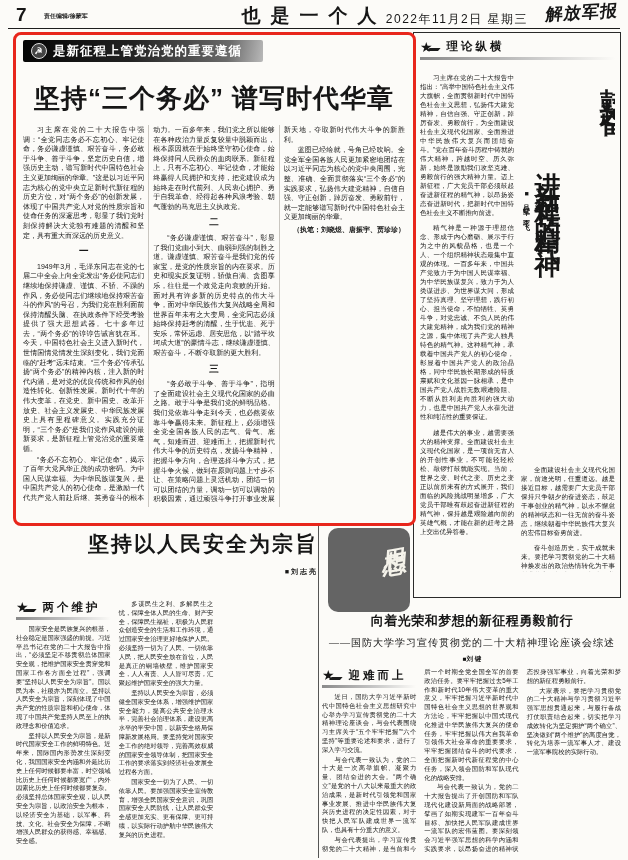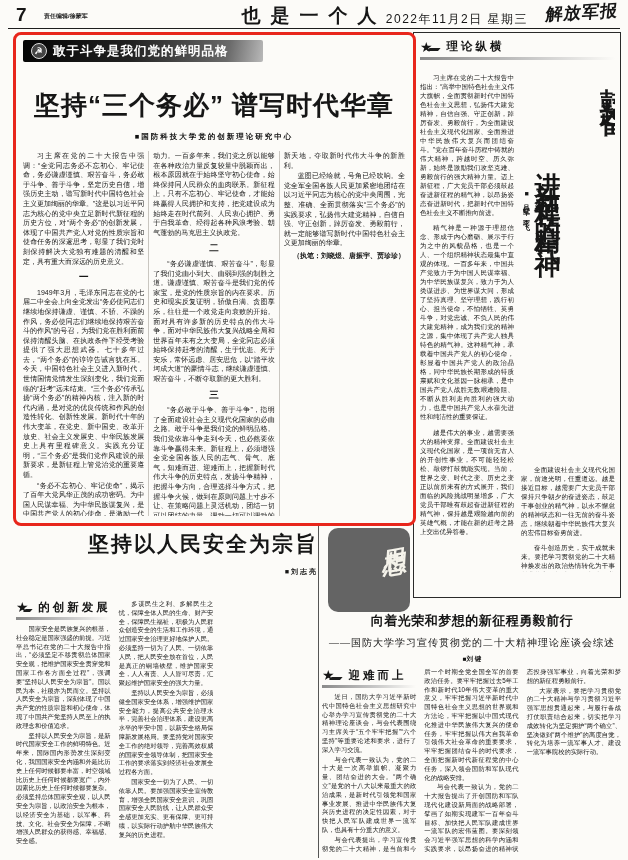--- a/index.html
+++ b/index.html
@@ -18,21 +18,21 @@
   
   .red-box{position:absolute;left:13px;top:32px;width:397px;height:488px;
         border:3.5px solid #e8261c;border-radius:8px;pointer-events:none;z-index:5;}
   
   .main-art{position:absolute;left:23px;top:40px;width:382px;height:476px;overflow:hidden;}
   .kicker{width:224px;height:22px;display:flex;align-items:center;gap:6px;padding:0 8px;
         background:linear-gradient(100deg,#050505 0%,#222 45%,#6a6a6a 85%,#b9b9b9 100%);
         color:#fff;font-size:12.5px;font-weight:900;letter-spacing:1px;border-radius:2px;}
   .emblem{width:14px;height:14px;min-width:14px;border:1px solid #ddd;border-radius:50%;
         display:flex;align-items:center;justify-content:center;font-size:9px;color:#fff;background:#444;}
-  .main-title{margin-top:26px;text-align:center;font-size:26px;font-weight:900;letter-spacing:1px;white-space:nowrap;}
+  .main-title{margin-top:19px;text-align:center;font-size:26px;font-weight:900;letter-spacing:1px;white-space:nowrap;}
   .main-byline{margin-top:9px;text-align:center;font-size:7.5px;font-weight:bold;letter-spacing:2px;color:#111;}
   .main-cols{margin-top:9px;height:382px;column-count:3;column-gap:9px;column-fill:auto;
         column-rule:0.5px solid #c9c6c0;font-size:7px;line-height:9.6px;text-align:justify;overflow:hidden;}
   .main-cols p,.smallcols p{margin:0;}
   p.para{text-indent:2em;margin-bottom:1px;}
   p.divider{text-align:center;font-weight:900;font-size:9.5px;margin:6px 0;text-indent:0;}
   p.endnote{text-align:right;font-weight:bold;text-indent:0;margin-top:3px;}
   
   .sec-header{break-inside:avoid;margin-bottom:5px;}
   .sec-head-row{display:flex;align-items:center;gap:5px;}
@@ -89,24 +89,23 @@
     <div class="dateline">2022年11月2日 星期三</div>
     <div class="paper-logo">解放军报</div>
   </div>
   <div class="mast-rule"></div>
 
   <div class="red-box"></div>
 
   <div class="main-art">
     <div class="kicker">
       <span class="emblem">☭</span>
-      <span>敢于斗争是我们党的鲜明品格</span>
+      <span>是新征程上管党治党的重要遵循</span>
     </div>
     <div class="main-title">坚持“三个务必” 谱写时代华章</div>
-    <div class="main-byline">■国防科技大学党的创新理论研究中心</div>
     <div class="main-cols">
         <p class="para">习主席在党的二十大报告中强调：“全党同志务必不忘初心、牢记使命，务必谦虚谨慎、艰苦奋斗，务必敢于斗争、善于斗争，坚定历史自信，增强历史主动，谱写新时代中国特色社会主义更加绚丽的华章。”这是以习近平同志为核心的党中央立足新时代新征程的历史方位，对“两个务必”的创新发展，体现了中国共产党人对党的性质宗旨和使命任务的深邃思考，彰显了我们党时刻保持解决大党独有难题的清醒和坚定，具有重大而深远的历史意义。</p>
         <p class="divider">一</p>
         <p class="para">1949年3月，毛泽东同志在党的七届二中全会上向全党发出“务必使同志们继续地保持谦虚、谨慎、不骄、不躁的作风，务必使同志们继续地保持艰苦奋斗的作风”的号召，为我们党在胜利面前保持清醒头脑、在执政条件下经受考验提供了强大思想武器。七十多年过去，“两个务必”的谆谆告诫言犹在耳。今天，中国特色社会主义进入新时代，世情国情党情发生深刻变化，我们党面临的“赶考”远未结束。“三个务必”传承弘扬“两个务必”的精神内核，注入新的时代内涵，是对党的优良传统和作风的创造性转化、创新性发展。新时代十年的伟大变革，在党史、新中国史、改革开放史、社会主义发展史、中华民族发展史上具有里程碑意义。实践充分证明，“三个务必”是我们党作风建设的最新要求，是新征程上管党治党的重要遵循。</p>
         <p class="para">“务必不忘初心、牢记使命”，揭示了百年大党风华正茂的成功密码。为中国人民谋幸福、为中华民族谋复兴，是中国共产党人的初心使命，是激励一代代共产党人前赴后继、英勇奋斗的根本动力。一百多年来，我们党之所以能够在各种政治力量反复较量中脱颖而出，根本原因就在于始终坚守初心使命，始终保持同人民群众的血肉联系。新征程上，只有不忘初心、牢记使命，才能始终赢得人民拥护和支持，把党建设成为始终走在时代前列、人民衷心拥护、勇于自我革命、经得起各种风浪考验、朝气蓬勃的马克思主义执政党。</p>
         <p class="divider">二</p>
         <p class="para">“务必谦虚谨慎、艰苦奋斗”，彰显了我们党由小到大、由弱到强的制胜之道。谦虚谨慎、艰苦奋斗是我们党的传家宝，是党的性质宗旨的内在要求。历史和现实反复证明，骄傲自满、贪图享乐，往往是一个政党走向衰败的开始。面对具有许多新的历史特点的伟大斗争，面对中华民族伟大复兴战略全局和世界百年未有之大变局，全党同志必须始终保持赶考的清醒，生于忧患、死于安乐，常怀远虑、居安思危，以“踏平坎坷成大道”的豪情斗志，继续谦虚谨慎、艰苦奋斗，不断夺取新的更大胜利。</p>
         <p class="divider">三</p>
         <p class="para">“务必敢于斗争、善于斗争”，指明了全面建设社会主义现代化国家的必由之路。敢于斗争是我们党的鲜明品格。我们党依靠斗争走到今天，也必然要依靠斗争赢得未来。新征程上，必须增强全党全国各族人民的志气、骨气、底气，知难而进、迎难而上，把握新时代伟大斗争的历史特点，发扬斗争精神，把握斗争方向，合理选择斗争方式，把握斗争火候，做到在原则问题上寸步不让、在策略问题上灵活机动，团结一切可以团结的力量，调动一切可以调动的积极因素，通过顽强斗争打开事业发展新天地，夺取新时代伟大斗争的新胜利。</p>
         <p class="para">蓝图已经绘就，号角已经吹响。全党全军全国各族人民更加紧密地团结在以习近平同志为核心的党中央周围，完整、准确、全面贯彻落实“三个务必”的实践要求，弘扬伟大建党精神，自信自强、守正创新，踔厉奋发、勇毅前行，就一定能够谱写新时代中国特色社会主义更加绚丽的华章。</p>
@@ -147,21 +146,21 @@
 
   <div class="sec2-headline">
     <div class="sec2-title">坚持以人民安全为宗旨</div>
     <div class="sec2-byline">■刘志亮</div>
   </div>
   <div class="smallcols security-cols">
     <div class="sec-header">
       <div class="sec-head-row">
         <span class="star-logo">★</span>
           <span class="star-swoosh"></span>
-        <span class="sec-title">的创新发展</span>
+        <span class="sec-title">两个维护</span>
       </div>
       <div class="sec-rule"></div>
     </div>
     <div>
         <p class="para">国家安全是民族复兴的根基，社会稳定是国家强盛的前提。习近平总书记在党的二十大报告中指出，“必须坚定不移贯彻总体国家安全观，把维护国家安全贯穿党和国家工作各方面全过程”，强调要“坚持以人民安全为宗旨”。国以民为本，社稷亦为民而立。坚持以人民安全为宗旨，深刻体现了中国共产党的性质宗旨和初心使命，体现了中国共产党坚持人民至上的执政理念和价值追求。</p>
         <p class="para">坚持以人民安全为宗旨，是新时代国家安全工作的鲜明特色。近年来，国际国内形势发生深刻变化，我国国家安全内涵和外延比历史上任何时候都要丰富，时空领域比历史上任何时候都要宽广，内外因素比历史上任何时候都要复杂。必须坚持总体国家安全观，以人民安全为宗旨，以政治安全为根本，以经济安全为基础，以军事、科技、文化、社会安全为保障，不断增强人民群众的获得感、幸福感、安全感。</p>
         <p class="para">多谋民生之利、多解民生之忧，保障全体人民的生命、财产安全，保障民生福祉，积极为人民群众创造安全的生活和工作环境，通过国家安全治理更好地保护人民。必须坚持一切为了人民、一切依靠人民，把人民安全放在首位，人民是真正的铜墙铁壁，维护国家安全，人人有责、人人皆可尽责，汇聚起维护国家安全的强大力量。</p>
         <p class="para">坚持以人民安全为宗旨，必须健全国家安全体系，增强维护国家安全能力，提高公共安全治理水平，完善社会治理体系，建设更高水平的平安中国，以新安全格局保障新发展格局。要坚持党对国家安全工作的绝对领导，完善高效权威的国家安全领导体制，把国家安全工作的要求落实到经济社会发展全过程各方面。</p>
         <p class="para">国家安全一切为了人民、一切依靠人民。要加强国家安全宣传教育，增强全民国家安全意识，巩固国家安全人民防线，让人民群众安全感更加充实、更有保障、更可持续，以实际行动护航中华民族伟大复兴的历史进程。</p>
       </div>

